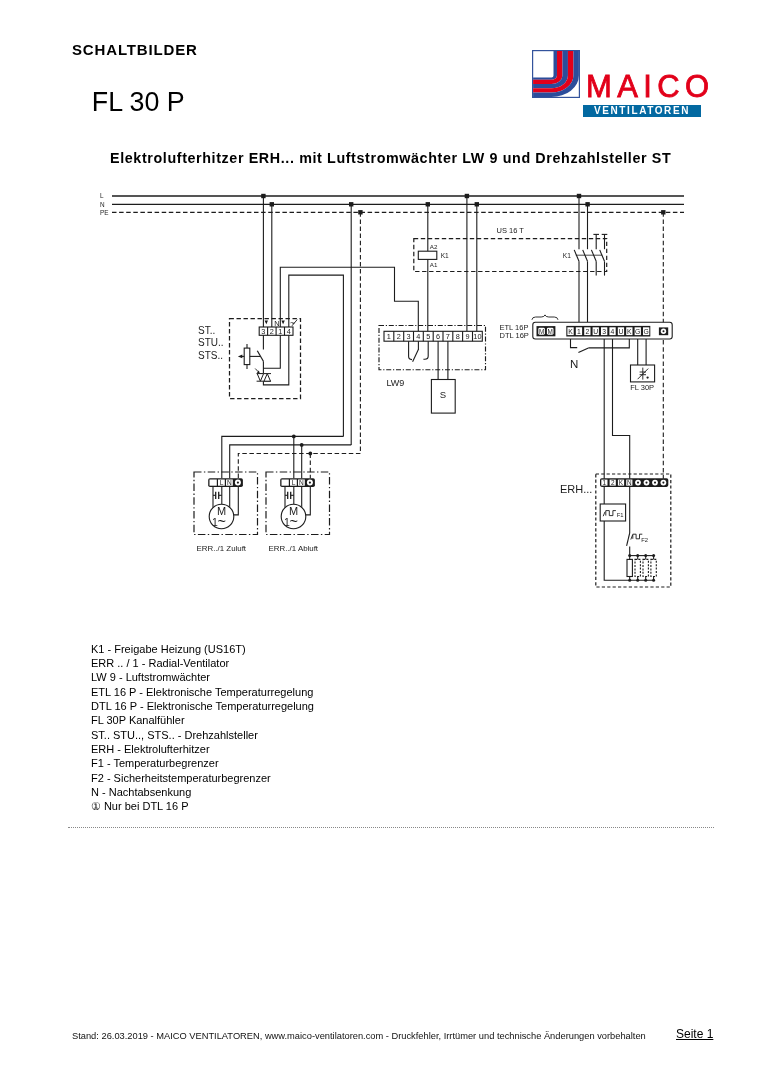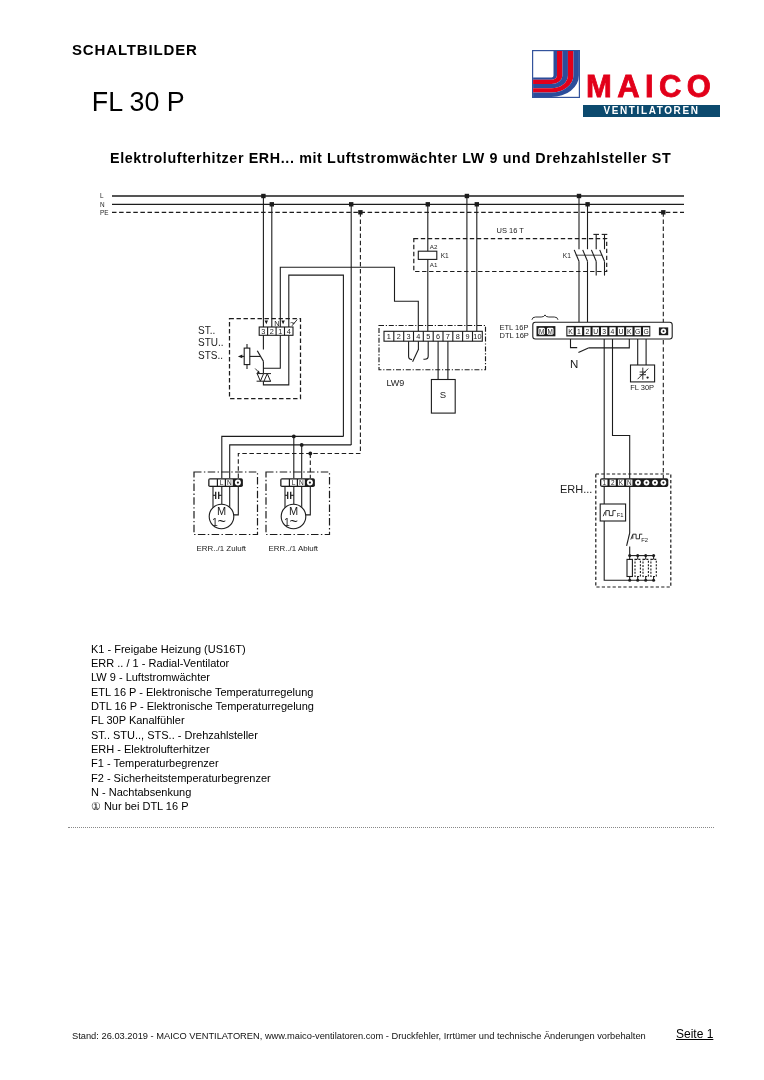--- a/index.html
+++ b/index.html
@@ -18,23 +18,23 @@
 
 <svg class="abs" style="left:532px;top:50px;" width="48" height="48" viewBox="0 0 48 48">
   <rect x="0.6" y="0.6" width="46.8" height="46.8" fill="#fff" stroke="#33539c" stroke-width="1.2"></rect>
   <path d="M24.98 1.1 L24.98 25.50 A5.48 4.28 0 0 1 19.50 29.78 L1.1 29.78 L1.1 27.50 L19.50 27.50 A2.00 2.00 0 0 0 21.50 25.50 L21.50 1.1 Z" fill="#2b4d9b"></path>
   <path d="M30.46 1.1 L30.46 25.50 A10.96 8.56 0 0 1 19.50 34.06 L1.1 34.06 L1.1 29.78 L19.50 29.78 A5.48 4.28 0 0 0 24.98 25.50 L24.98 1.1 Z" fill="#e2001a"></path>
   <path d="M35.94 1.1 L35.94 25.50 A16.44 12.84 0 0 1 19.50 38.34 L1.1 38.34 L1.1 34.06 L19.50 34.06 A10.96 8.56 0 0 0 30.46 25.50 L30.46 1.1 Z" fill="#2b4d9b"></path>
   <path d="M41.42 1.1 L41.42 25.50 A21.92 17.12 0 0 1 19.50 42.62 L1.1 42.62 L1.1 38.34 L19.50 38.34 A16.44 12.84 0 0 0 35.94 25.50 L35.94 1.1 Z" fill="#e2001a"></path>
   <path d="M46.90 1.1 L46.90 25.50 A27.40 21.40 0 0 1 19.50 46.90 L1.1 46.90 L1.1 42.62 L19.50 42.62 A21.92 17.12 0 0 0 41.42 25.50 L41.42 1.1 Z" fill="#2b4d9b"></path>
 </svg>
 
-<div class="abs" style="left:586px;top:68.5px;font-size:31px;font-weight:bold;color:#e2001a;letter-spacing:5.4px;-webkit-text-stroke:0.8px #e2001a;">MAICO</div>
-
-<div class="abs" style="left:583px;top:105px;width:137px;height:12px;background:#0c4a6e;color:#fff;font-size:10px;font-weight:bold;letter-spacing:1.6px;text-align:center;line-height:12.5px;">VENTILATOREN</div>
+<div class="abs" style="left:586px;top:68.5px;font-size:31px;font-weight:normal;color:#e2001a;letter-spacing:5.4px;-webkit-text-stroke:0.8px #e2001a;">MAICO</div>
+
+<div class="abs" style="left:583px;top:105px;width:118px;height:12px;background:#0369a1;color:#fff;font-size:10px;font-weight:bold;letter-spacing:1.6px;text-align:center;line-height:12.5px;">VENTILATOREN</div>
 
 <div class="abs" style="left:91px;top:150px;font-size:14.3px;font-weight:bold;letter-spacing:0.62px;margin-left:19px;">Elektrolufterhitzer ERH... mit Luftstromwächter LW 9 und Drehzahlsteller ST</div>
 
 <svg class="abs" style="left:0;top:0;" width="764" height="1080" viewBox="0 0 764 1080" fill="none" stroke="#1c1c1c" stroke-width="1.1" stroke-linecap="butt">
 
 <text x="100" y="198.3" font-size="6.4" stroke="none">L</text>
 
 <text x="100" y="206.6" font-size="6.4" stroke="none">N</text>
 
 <text x="100" y="214.8" font-size="6.4" stroke="none">PE</text>

